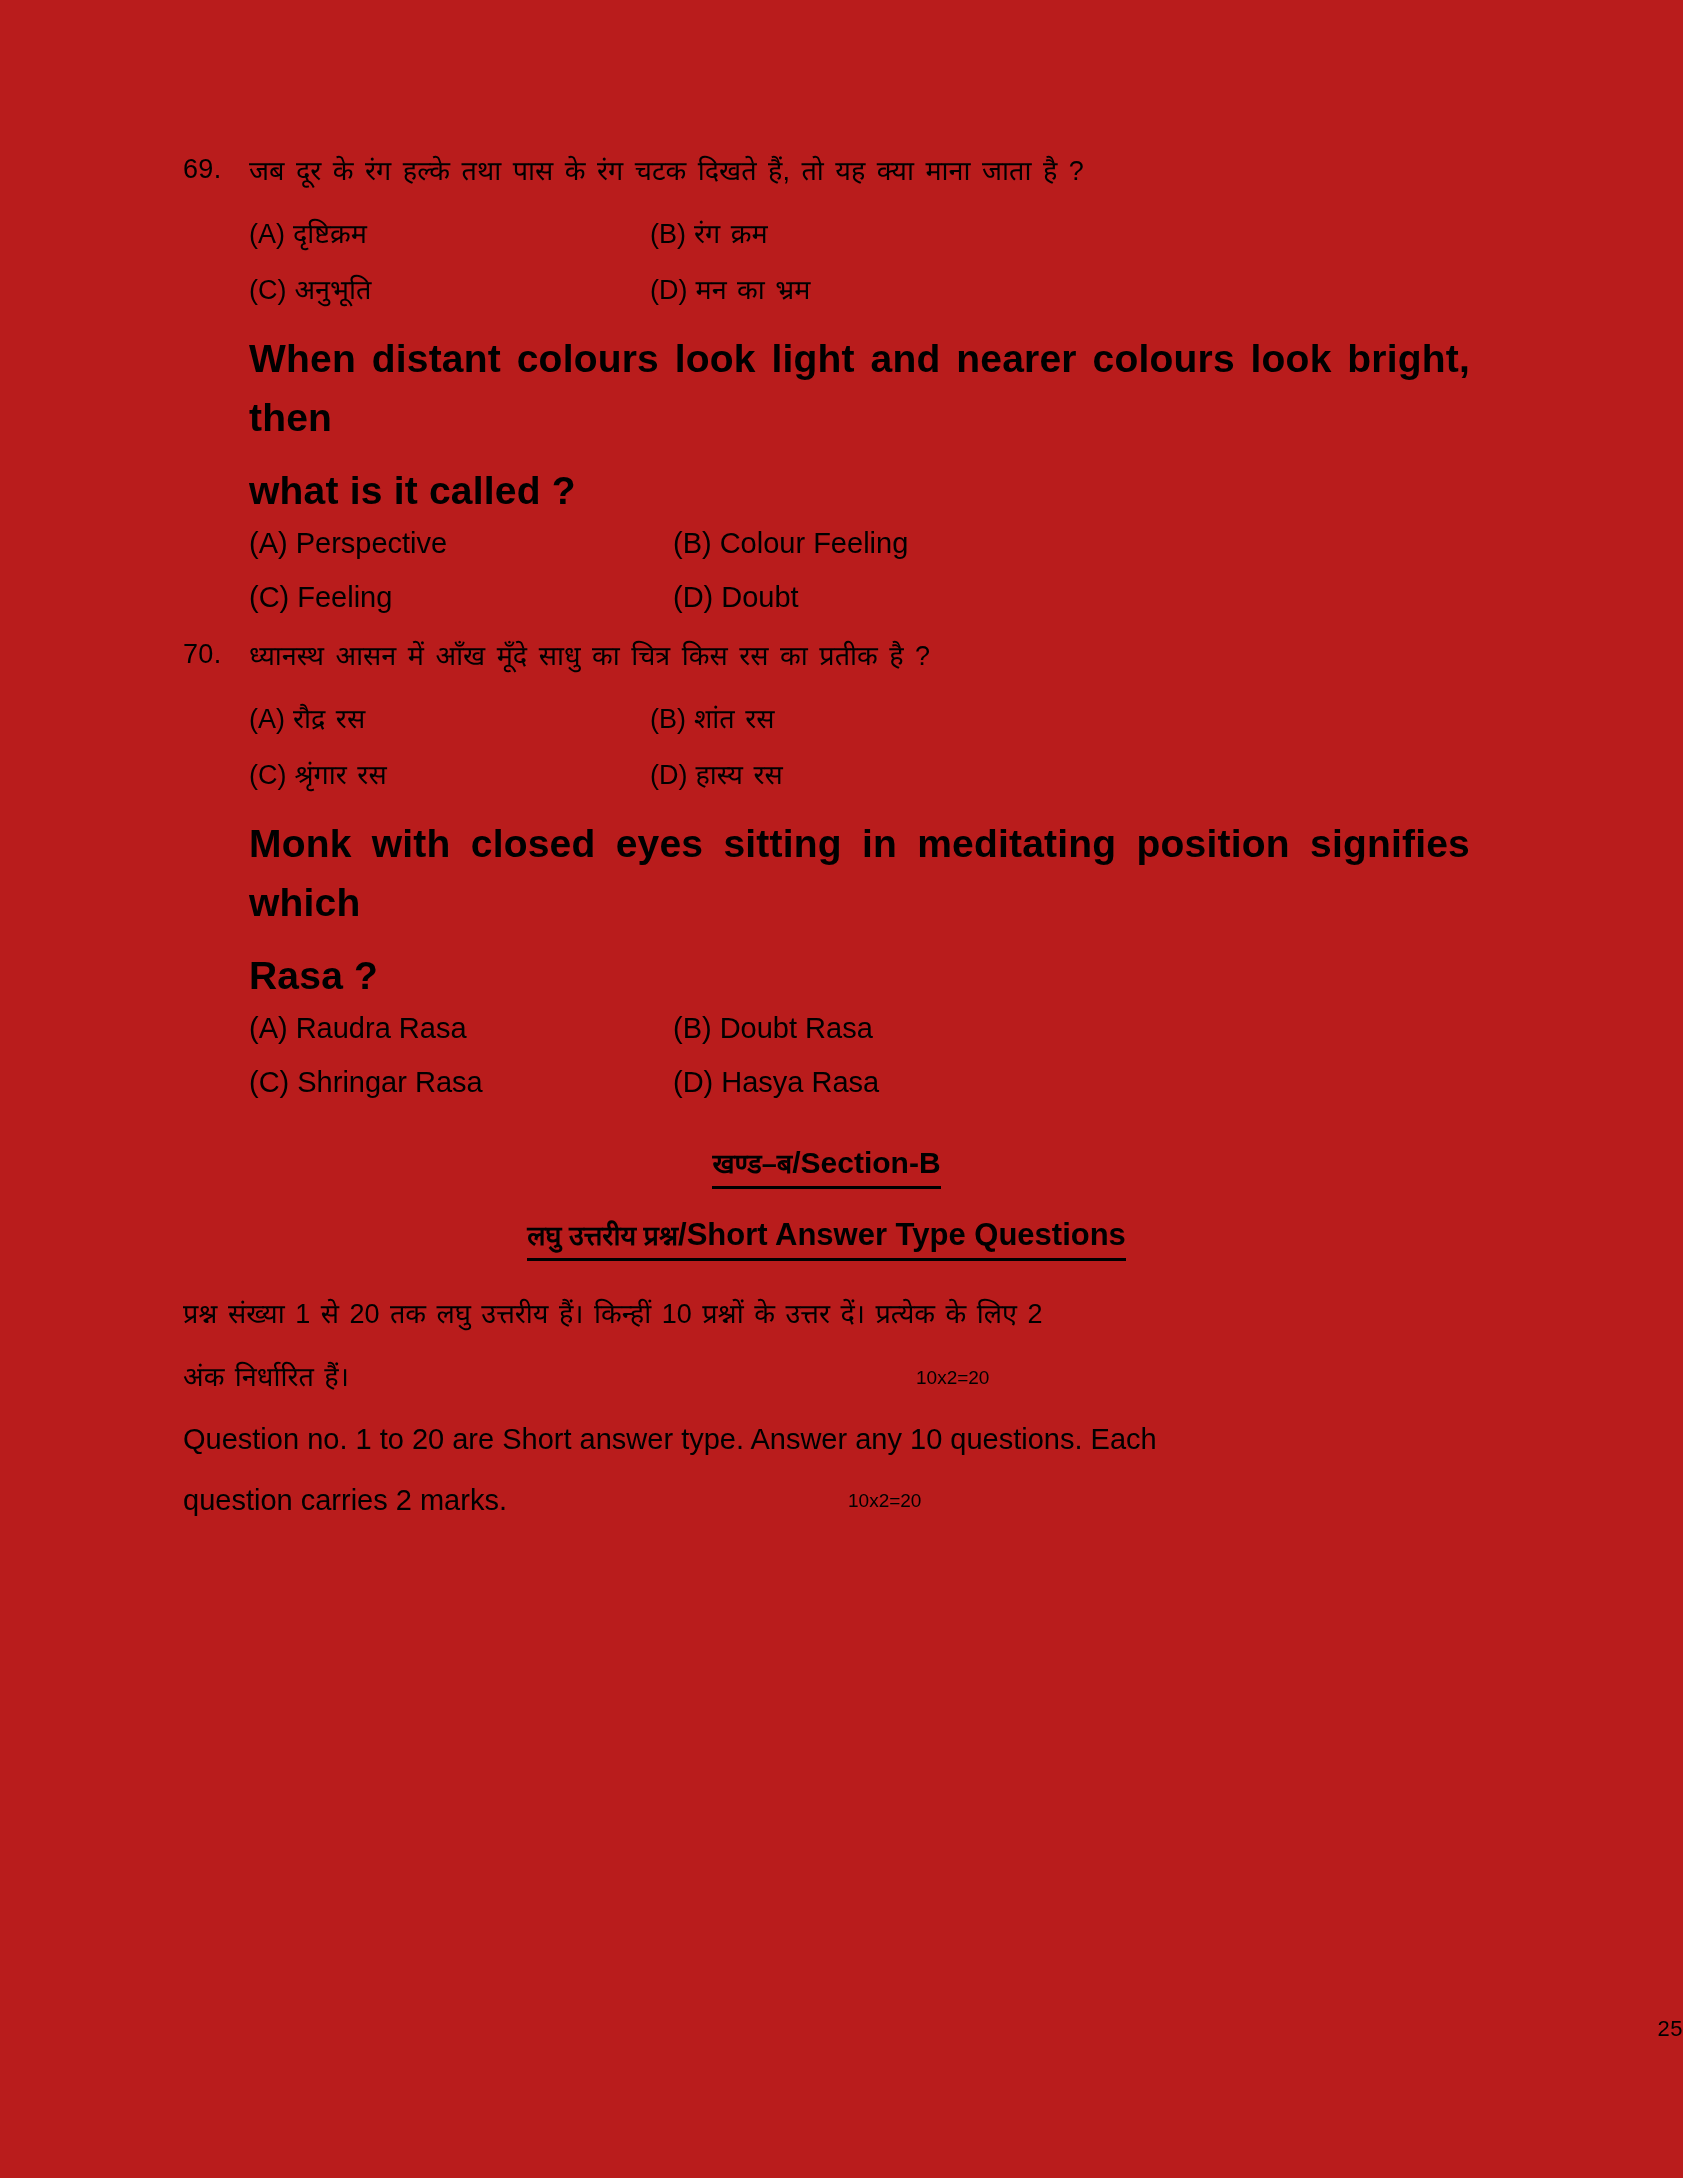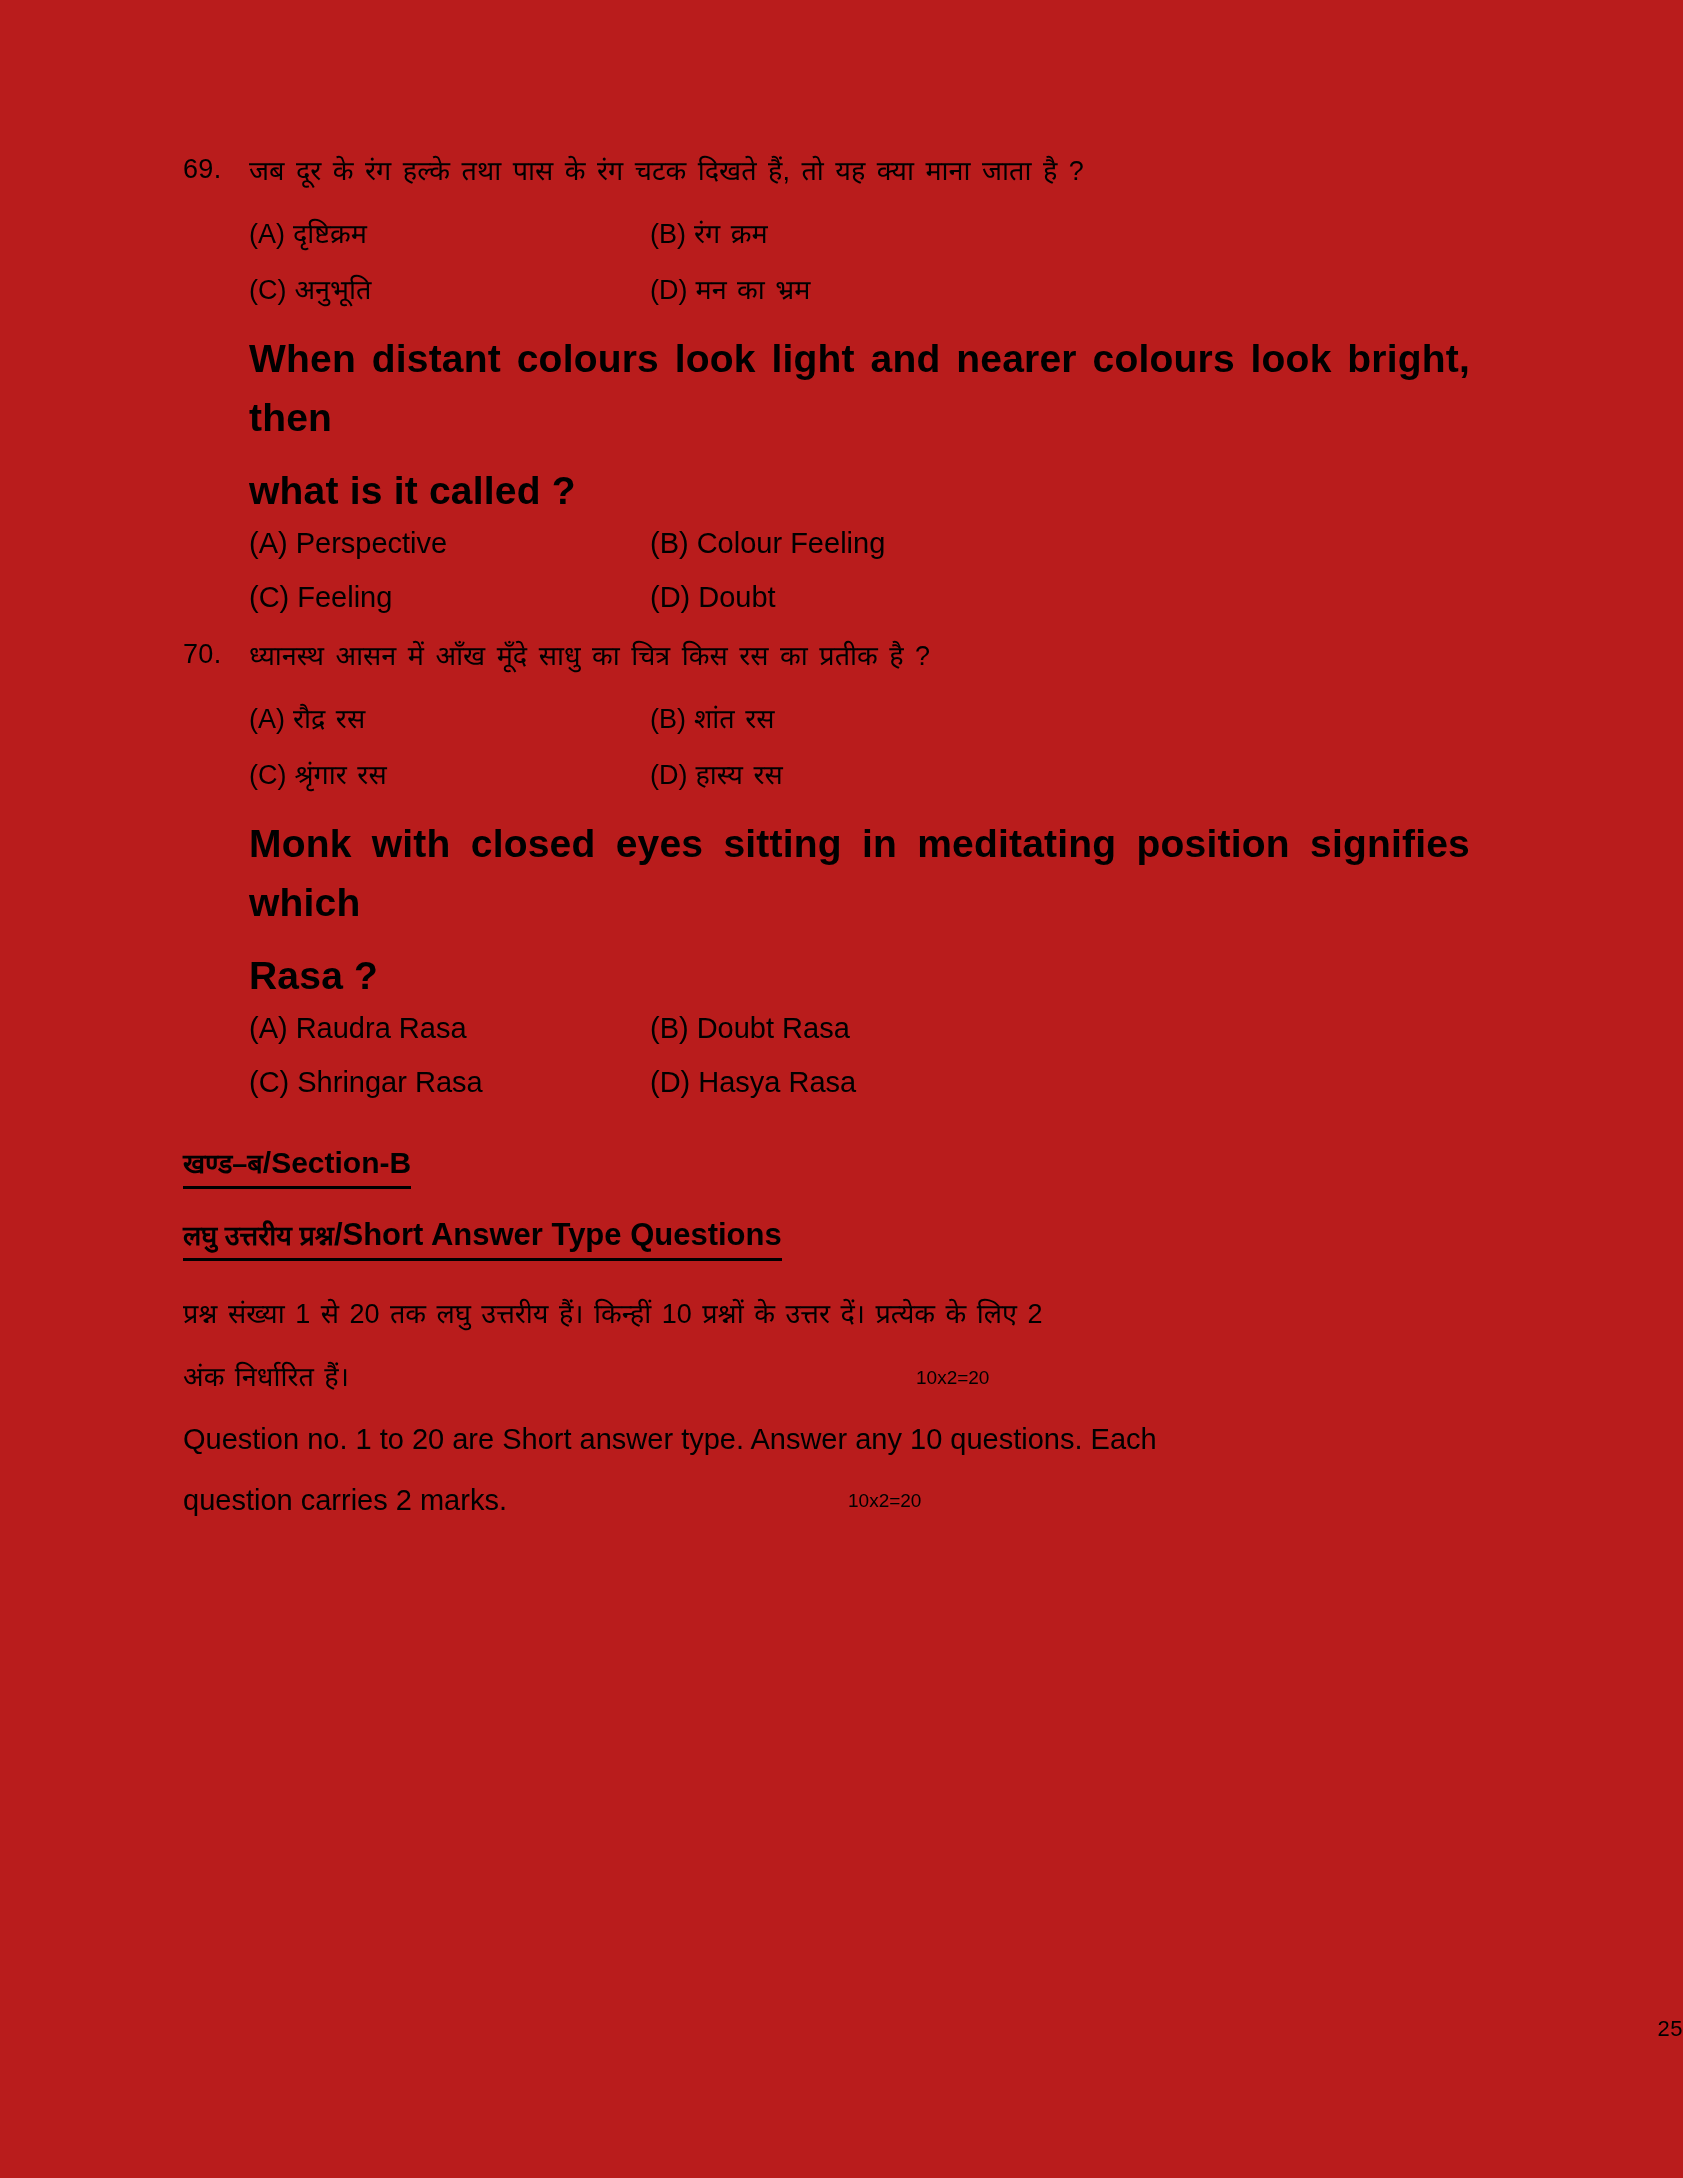--- a/index.html
+++ b/index.html
@@ -70,37 +70,38 @@
 
   .options {
     display: block;
   }
   .opt-row {
     display: flex;
     margin-bottom: 22px;
   }
   .opt-row.en {
     margin-bottom: 20px;
+    gap: 23px;
   }
   .opt {
     font-size: 27px;
     line-height: 34px;
     white-space: nowrap;
   }
   .opt.en {
     font-size: 29px;
   }
   .opt-a, .opt-c { width: 401px; flex: 0 0 401px; }
   .opt-b, .opt-d { flex: 0 0 auto; }
   .opt-label { margin-right: 8px; }
   .opt-hi-text { word-spacing: 3px; }
 
   
   .section-heading {
-    text-align: left;
+    text-align: center;
     margin-top: 44px;
     margin-bottom: 10px;
   }
   .section-heading .inner {
     display: inline-block;
     border-bottom: 3px solid #000;
     padding-bottom: 2px;
     font-weight: bold;
     font-size: 30px;
     line-height: 40px;

